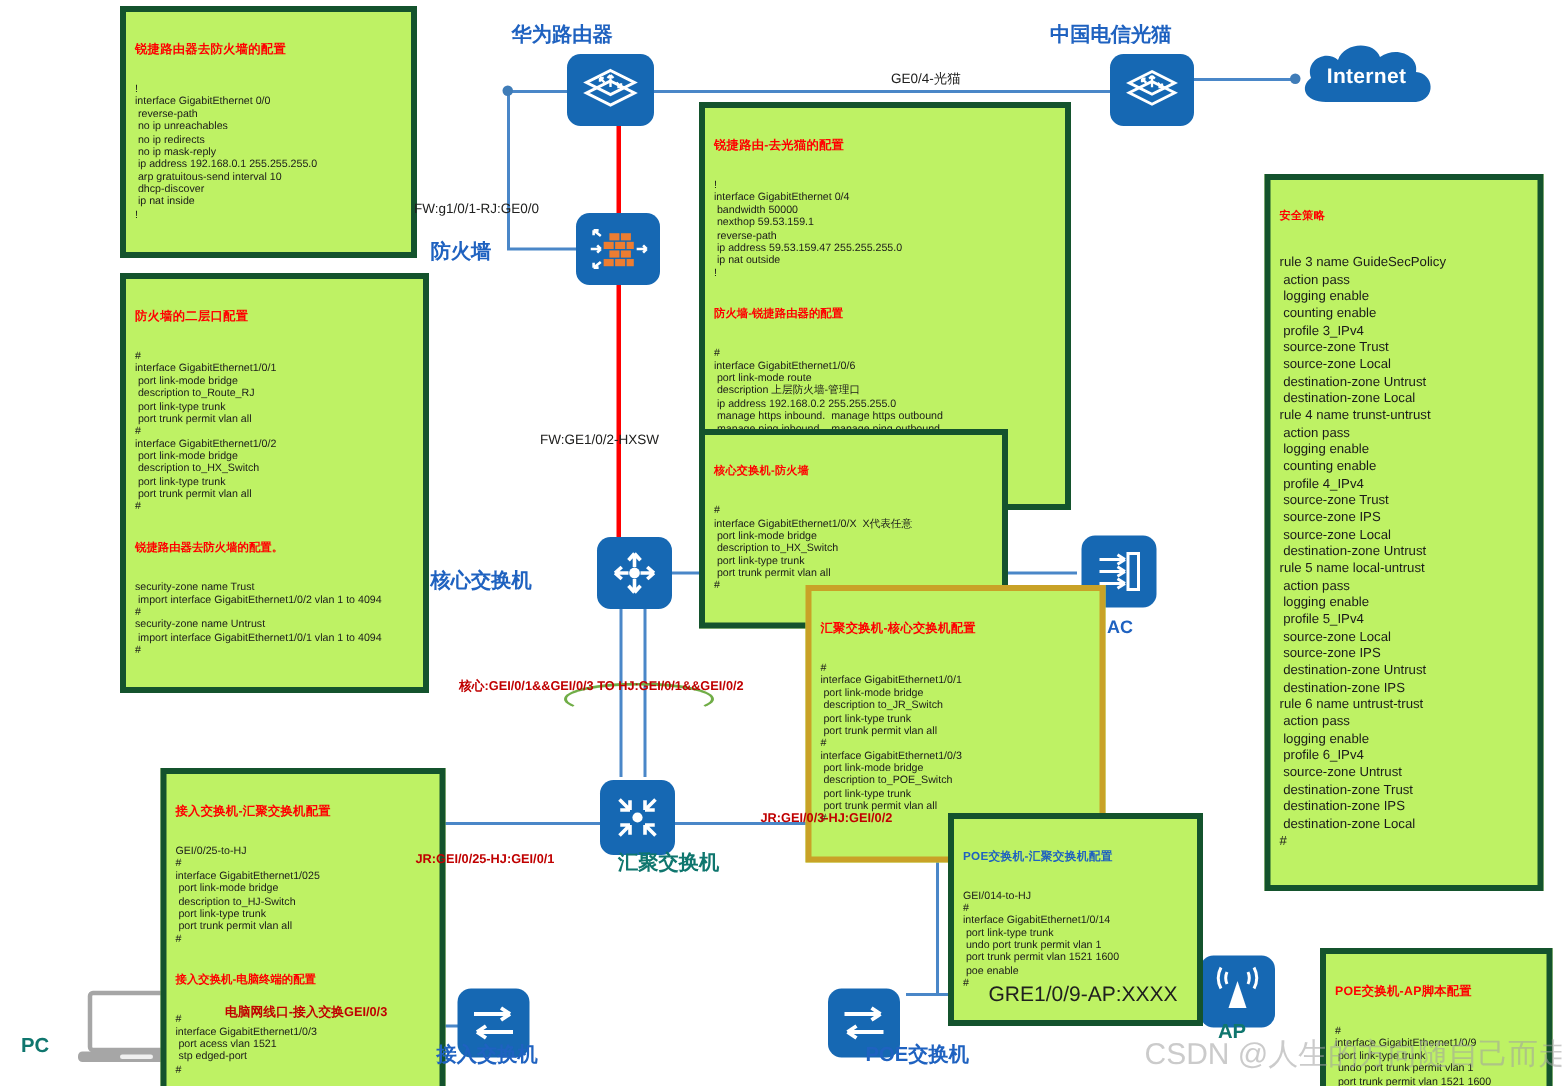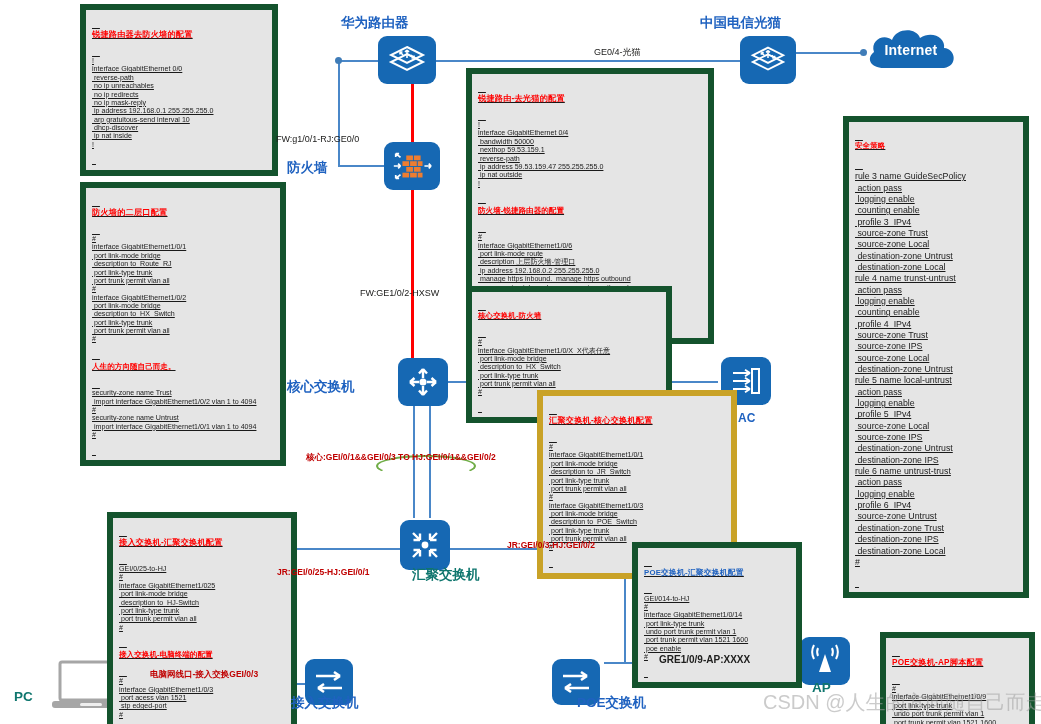--- a/index.html
+++ b/index.html
@@ -11,30 +11,29 @@
     width: 1041px; height: 724px;
     position: relative;
     overflow: hidden;
     font-family: "Liberation Sans", "DejaVu Sans", sans-serif;
   }
   #canvas { position: absolute; inset: 0; }
 
   
   .note {
     position: absolute;
-    background: #e5e5e5;
-    border: 6px solid #14532d;
+    background: #bef264;
+    border: 4px solid #14532d;
     padding: 3px 5px 4px 6px;
     line-height: 1.18;
     color: #1a1a1a;
     font-size: 7.1px;
     font-family: "Liberation Sans", "DejaVu Sans", sans-serif;
     z-index: 6;
     white-space: pre-wrap;
-    text-decoration: underline;
   }
   .note .hdr {
     color: #ff0000;
     font-weight: bold;
     font-size: 8.2px;
     letter-spacing: .2px;
     display: block;
     margin-bottom: 1px;
   }
   .note .sub {
@@ -83,21 +82,21 @@
     position: absolute;
     font-size: 8.5px;
     font-weight: bold;
     color: #c00000;
     white-space: nowrap;
     z-index: 8;
     background: rgba(255,255,255,.0);
     font-family: "Liberation Sans", "DejaVu Sans", sans-serif;
   }
   .llabel.dark { color: #20201f; font-weight: normal; font-size: 9px; }
-  .llabel.plain { color: #20201f; font-weight: bold; font-size: 10px; }
+  .llabel.plain { color: #20201f; font-weight: normal; font-size: 14px; }
 
   
   .cloud { position: absolute; z-index: 4; }
   .cloud .txt {
     position: absolute; inset: 0;
     display: flex; align-items: center; justify-content: center;
     color: #ffffff; font-weight: bold; font-size: 14px;
     letter-spacing: .2px;
     padding-bottom: 2px;
   }
@@ -313,21 +312,21 @@
   <div class="note" style="left:466px; top:68px; width:248px;">
     <span class="hdr">锐捷路由-去光猫的配置</span>
     <span class="body"><span class="ln">!</span><span class="ln">interface GigabitEthernet 0/4</span><span class="ln"> bandwidth 50000</span><span class="ln"> nexthop 59.53.159.1</span><span class="ln"> reverse-path</span><span class="ln"> ip address 59.53.159.47 255.255.255.0</span><span class="ln"> ip nat outside</span><span class="ln">!</span></span>
     <span class="sub">防火墙-锐捷路由器的配置</span>
     <span class="body"><span class="ln">#</span><span class="ln">interface GigabitEthernet1/0/6</span><span class="ln"> port link-mode route</span><span class="ln"> description 上层防火墙-管理口</span><span class="ln"> ip address 192.168.0.2 255.255.255.0</span><span class="ln"> manage https inbound.  manage https outbound</span><span class="ln"> manage ping inbound.   manage ping outbound</span><span class="ln"> manage ssh inbound.  manage ssh outbound</span><span class="ln"> manage telnet inbound.  manage telnet outbound</span><span class="ln">#</span></span>
   </div>
 
   <div class="note" style="left:80px; top:182px; width:206px;">
     <span class="hdr">防火墙的二层口配置</span>
     <span class="body"><span class="ln">#</span><span class="ln">interface GigabitEthernet1/0/1</span><span class="ln"> port link-mode bridge</span><span class="ln"> description to_Route_RJ</span><span class="ln"> port link-type trunk</span><span class="ln"> port trunk permit vlan all</span><span class="ln">#</span><span class="ln">interface GigabitEthernet1/0/2</span><span class="ln"> port link-mode bridge</span><span class="ln"> description to_HX_Switch</span><span class="ln"> port link-type trunk</span><span class="ln"> port trunk permit vlan all</span><span class="ln">#</span></span>
-    <span class="sub">人生的方向随自己而走。</span>
+    <span class="sub">锐捷路由器去防火墙的配置。</span>
     <span class="body"><span class="ln">security-zone name Trust</span><span class="ln"> import interface GigabitEthernet1/0/2 vlan 1 to 4094</span><span class="ln">#</span><span class="ln">security-zone name Untrust</span><span class="ln"> import interface GigabitEthernet1/0/1 vlan 1 to 4094</span><span class="ln">#</span></span>
   </div>
 
   <div class="note" style="left:466px; top:286px; width:206px;">
     <span class="hdr" style="font-size:7.4px;">核心交换机-防火墙</span>
     <span class="body"><span class="ln">#</span><span class="ln">interface GigabitEthernet1/0/X  X代表任意</span><span class="ln"> port link-mode bridge</span><span class="ln"> description to_HX_Switch</span><span class="ln"> port link-type trunk</span><span class="ln"> port trunk permit vlan all</span><span class="ln">#</span></span>
   </div>
 
   <div class="note yellow" style="left:537px; top:390px; width:200px;">
     <span class="hdr">汇聚交换机-核心交换机配置</span>

